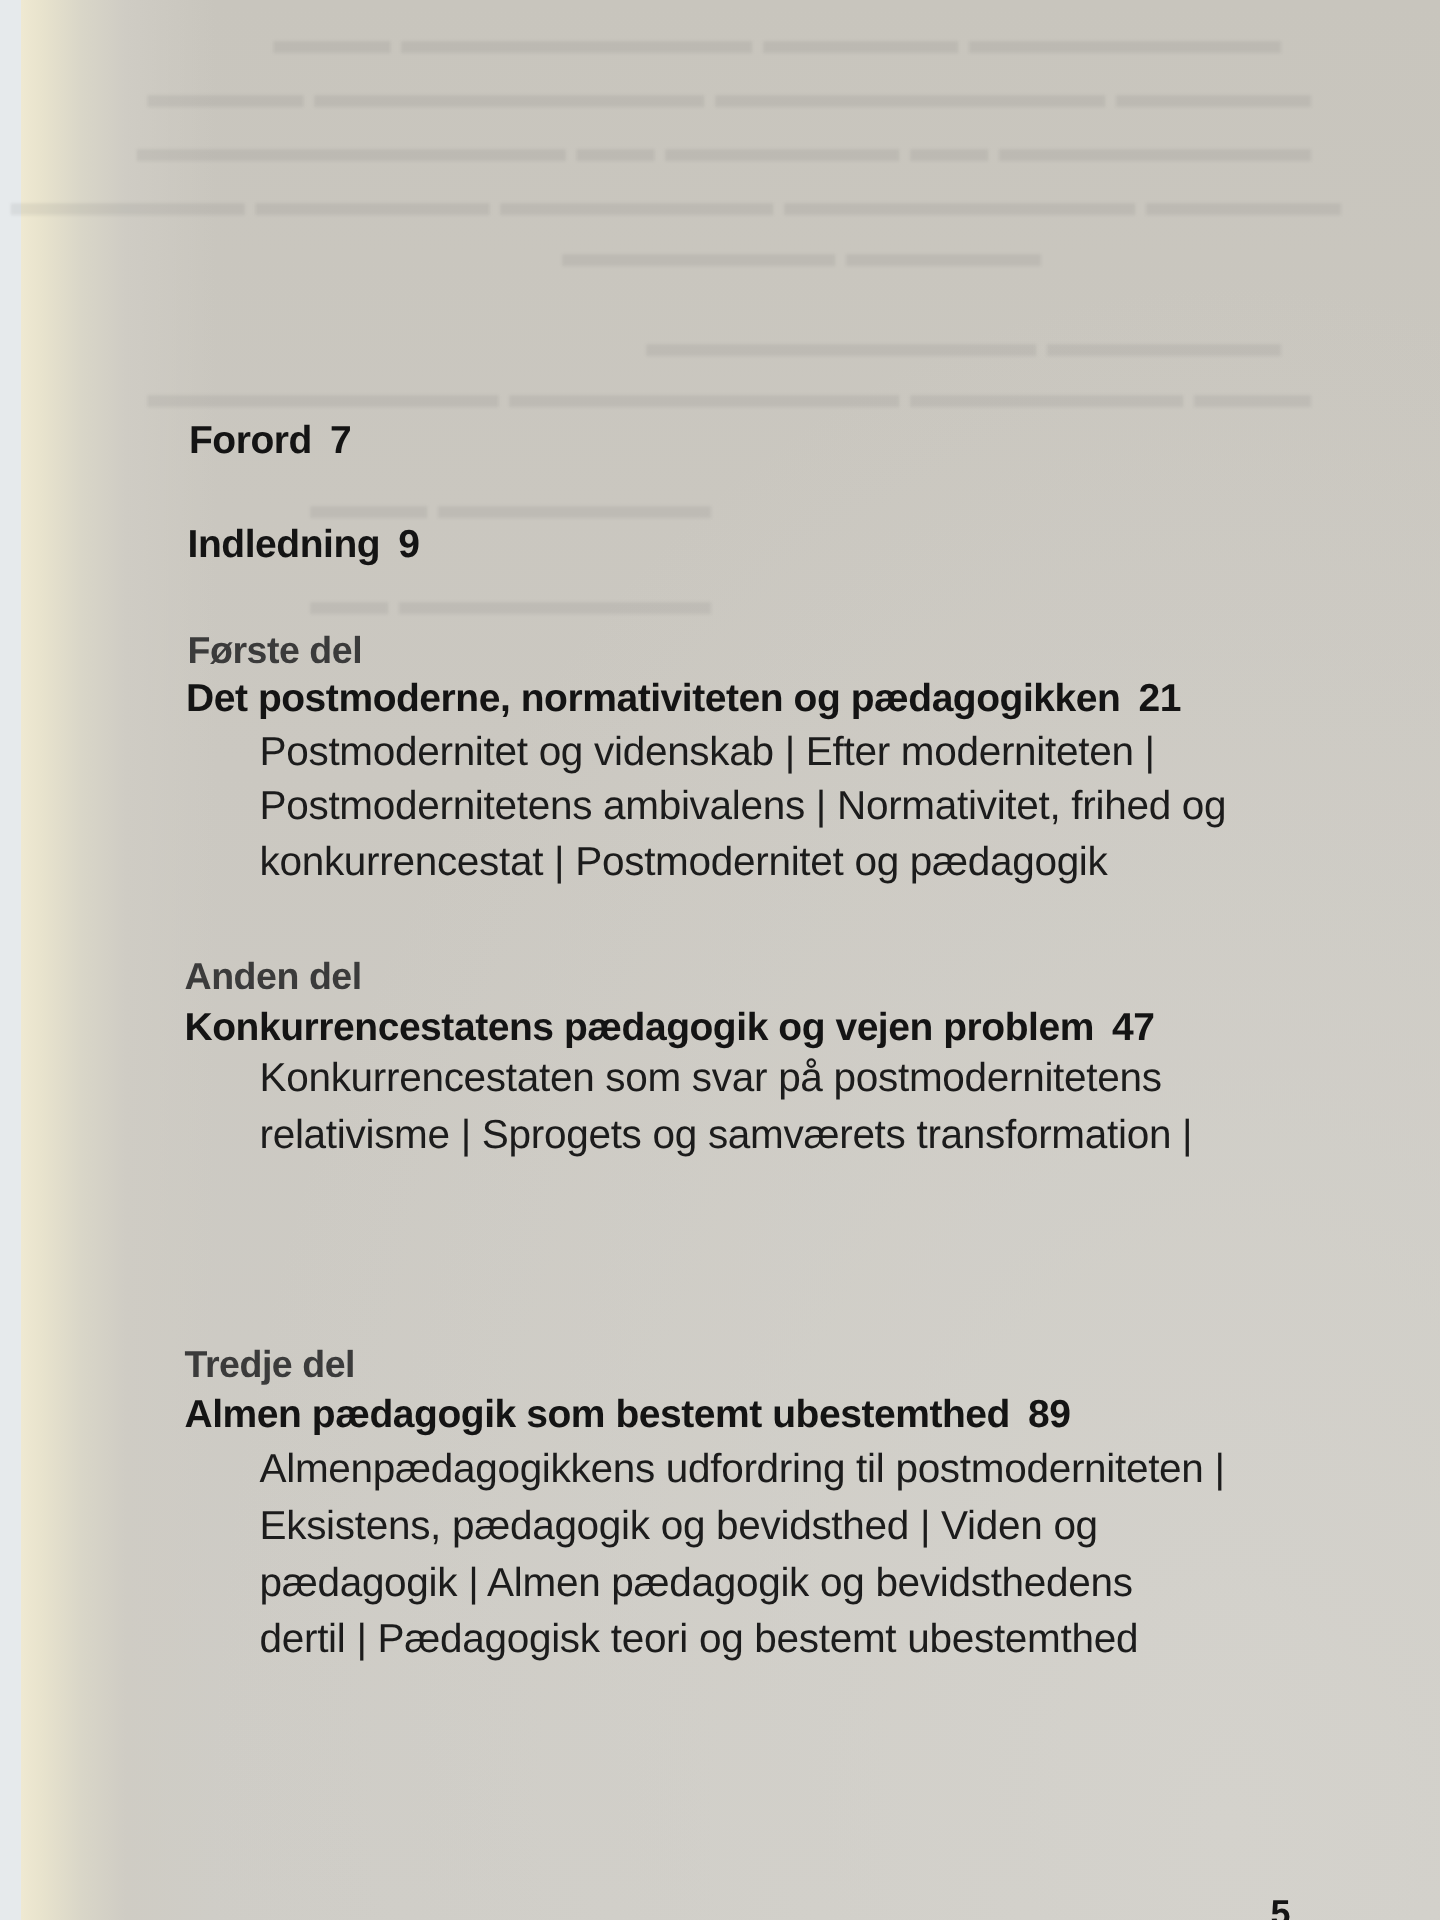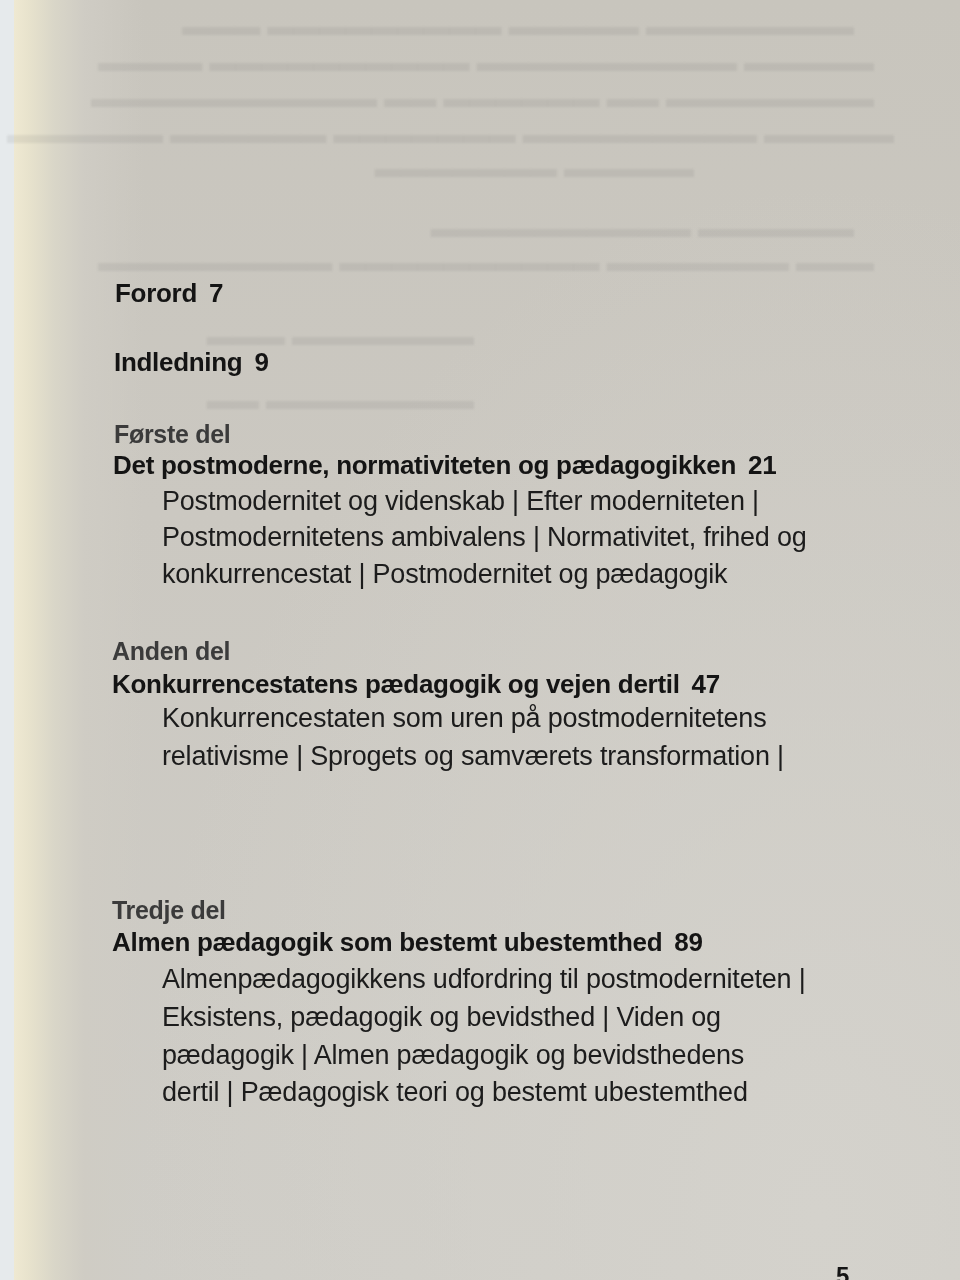--- a/index.html
+++ b/index.html
@@ -42,21 +42,21 @@
       line-height: 36px;
       filter: blur(1.2px);
       pointer-events: none;
     }
     .bleed .bl {
       position: absolute;
       white-space: nowrap;
     }
     .toc {
       position: absolute;
-      left: 0;
+      left: 11px;
       top: 0;
       width: 760px;
       height: 1280px;
       color: #111111;
       padding-left: 24px;
     }
     .entry {
       position: absolute;
       white-space: nowrap;
     }
@@ -126,23 +126,23 @@
   <div class="part-label" style="left:114px; top:420px;">Første del</div>
   <div class="entry entry-title" style="left:113px; top:450px;">
     <span>Det postmoderne, normativiteten og pædagogikken</span><span class="entry-page">21</span>
   </div>
   <div class="sub-line" style="left:162px; top:486px;">Postmodernitet og videnskab | Efter moderniteten |</div>
   <div class="sub-line" style="left:162px; top:522px;">Postmodernitetens ambivalens | Normativitet, frihed og</div>
   <div class="sub-line" style="left:162px; top:559px;">konkurrencestat | Postmodernitet og pædagogik</div>
 
   <div class="part-label" style="left:112px; top:637px;">Anden del</div>
   <div class="entry entry-title" style="left:112px; top:669px;">
-    <span>Konkurrencestatens pædagogik og vejen dertil</span><span class="entry-page">47</span>
+    <span>Konkurrencestatens pædagogik og vejen problem</span><span class="entry-page">47</span>
   </div>
-  <div class="sub-line" style="left:162px; top:703px;">Konkurrencestaten som uren på postmodernitetens</div>
+  <div class="sub-line" style="left:162px; top:703px;">Konkurrencestaten som svar på postmodernitetens</div>
   <div class="sub-line" style="left:162px; top:741px;">relativisme | Sprogets og samværets transformation |</div>
 
   <div class="part-label" style="left:112px; top:896px;">Tredje del</div>
   <div class="entry entry-title" style="left:112px; top:927px;">
     <span>Almen pædagogik som bestemt ubestemthed</span><span class="entry-page">89</span>
   </div>
   <div class="sub-line" style="left:162px; top:1002px;">Eksistens, pædagogik og bevidsthed | Viden og</div>
   <div class="sub-line" style="left:162px; top:964px;">Almenpædagogikkens udfordring til postmoderniteten |</div>
   <div class="sub-line" style="left:162px; top:1040px;">pædagogik | Almen pædagogik og bevidsthedens</div>
   <div class="sub-line" style="left:162px; top:1077px;">dertil | Pædagogisk teori og bestemt ubestemthed</div>

